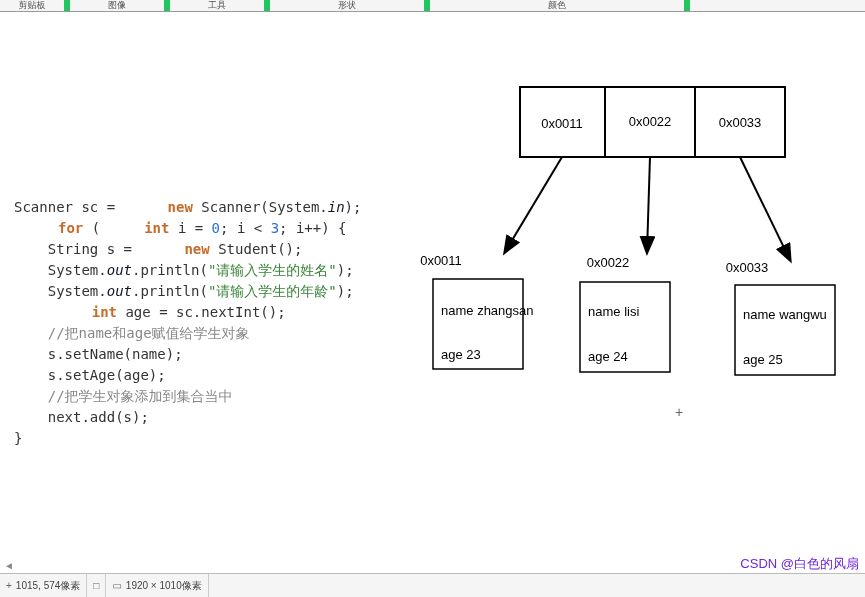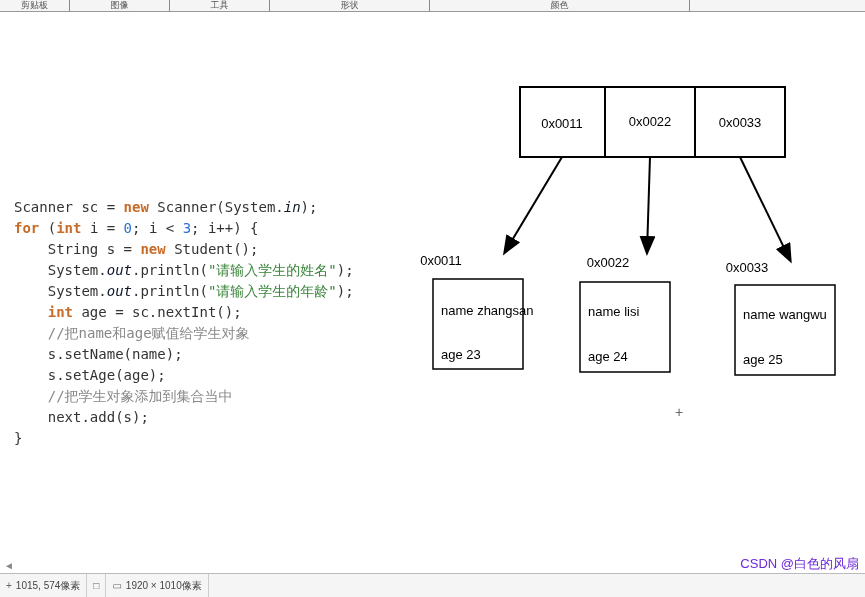--- a/index.html
+++ b/index.html
@@ -1,27 +1,27 @@
 <!DOCTYPE html>
 <html><head>
   <meta charset="utf-8">
   <style>
     * { box-sizing: border-box; margin: 0; padding: 0; }
     body { width: 865px; height: 597px; font-family: sans-serif; background: #fff; overflow: hidden; position: relative; }
     .toolbar { display: flex; border-bottom: 1px solid #999; background: #f5f5f5; height: 12px; }
-    .toolbar-item { font-size: 9px; color: #555; border-right: 1px solid #22c55e; padding: 0 8px; display: flex; align-items: center; }
+    .toolbar-item { font-size: 9px; color: #555; border-right: 6px solid #22c55e; padding: 0 8px; display: flex; align-items: center; }
     .toolbar-item.w1 { width: 70px; justify-content: center; }
     .toolbar-item.w2 { width: 100px; justify-content: center; }
     .toolbar-item.w3 { width: 100px; justify-content: center; }
     .toolbar-item.w4 { width: 160px; justify-content: center; }
     .toolbar-item.w5 { width: 260px; justify-content: center; text-align: center; }
     .content { display: flex; height: 560px; position: relative; }
     .code-area { padding: 185px 0 0 14px; font-family: Consolas, monospace; font-size: 14px; line-height: 21px; color: #333; }
     .line { white-space: pre; }
-    .kw { color: #c76b28; font-weight: bold; }
+    .kw { color: #c76b28; font-weight: bold; margin-left: 44px; }
     .itl { font-style: italic; color: #0f172a; }
     .str { color: #3a843a; }
     .num { color: #2a6fd6; }
     .cmt { color: #888; }
     .diagram { position: absolute; left: 395px; top: 60px; width: 460px; height: 360px; }
     svg { width: 100%; height: 100%; }
     .box-label { font-family: sans-serif; font-size: 13px; }
     .statusbar { position: absolute; bottom: 0; left: 0; right: 0; height: 24px; border-top: 1px solid #bbb; background: #f5f5f5; display: flex; align-items: center; font-size: 10px; color: #444; }
     .status-item { display: flex; align-items: center; gap: 4px; padding: 0 6px; border-right: 1px solid #ccc; height: 100%; }
     .plus-icon, .square-icon, .dims-icon { font-size: 10px; color: #666; }

